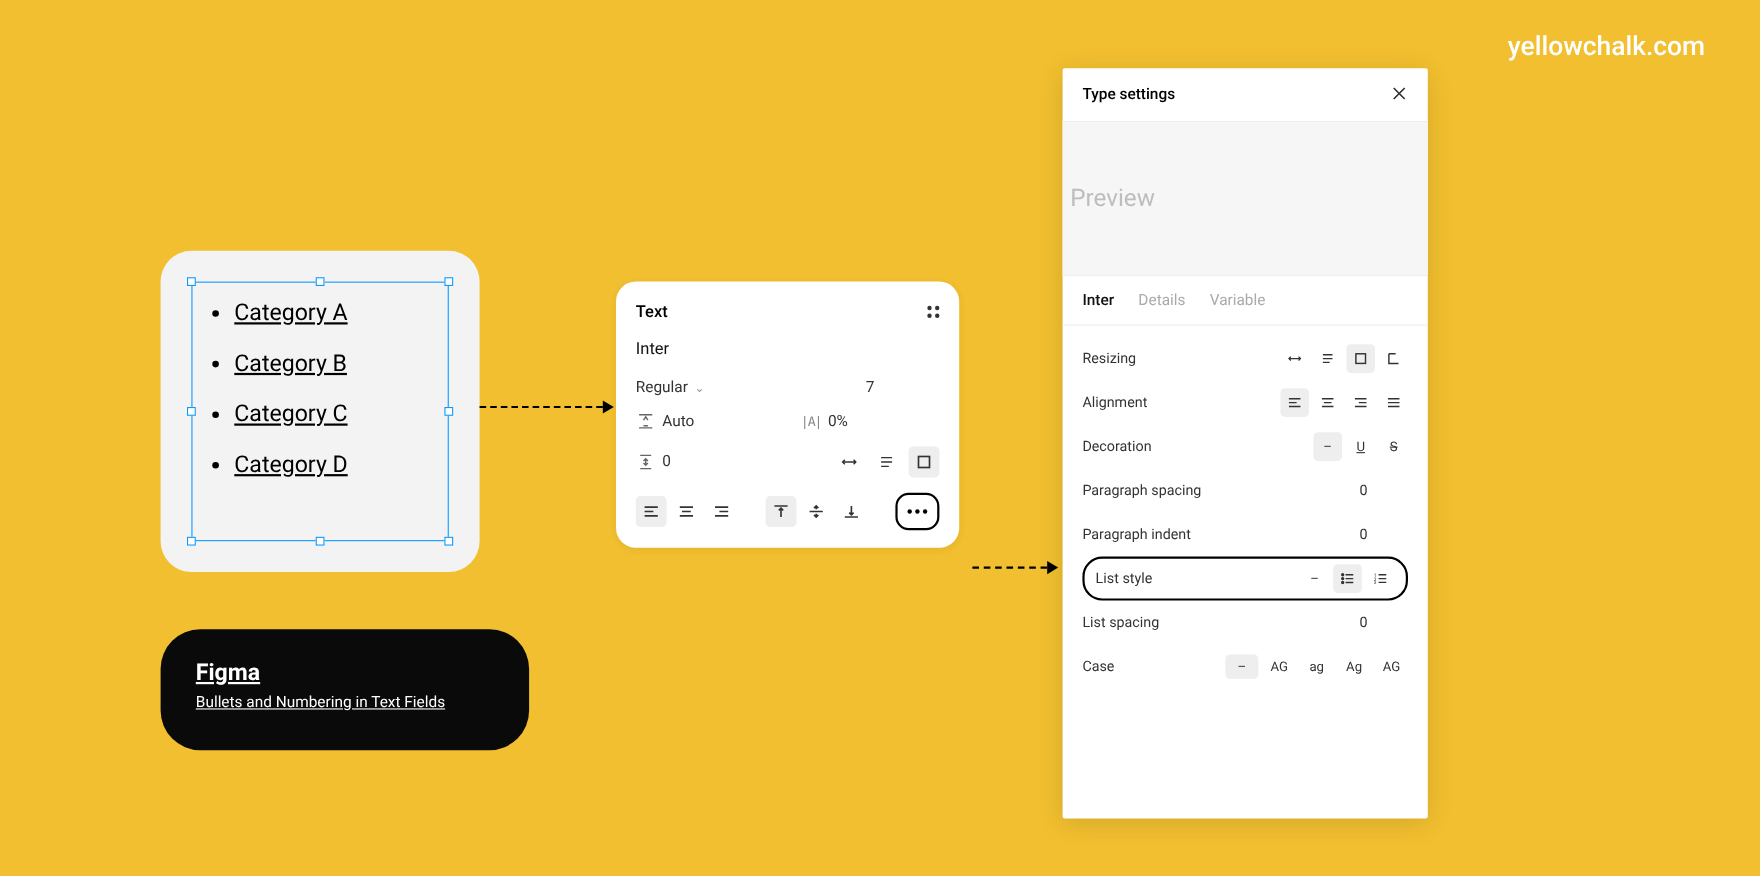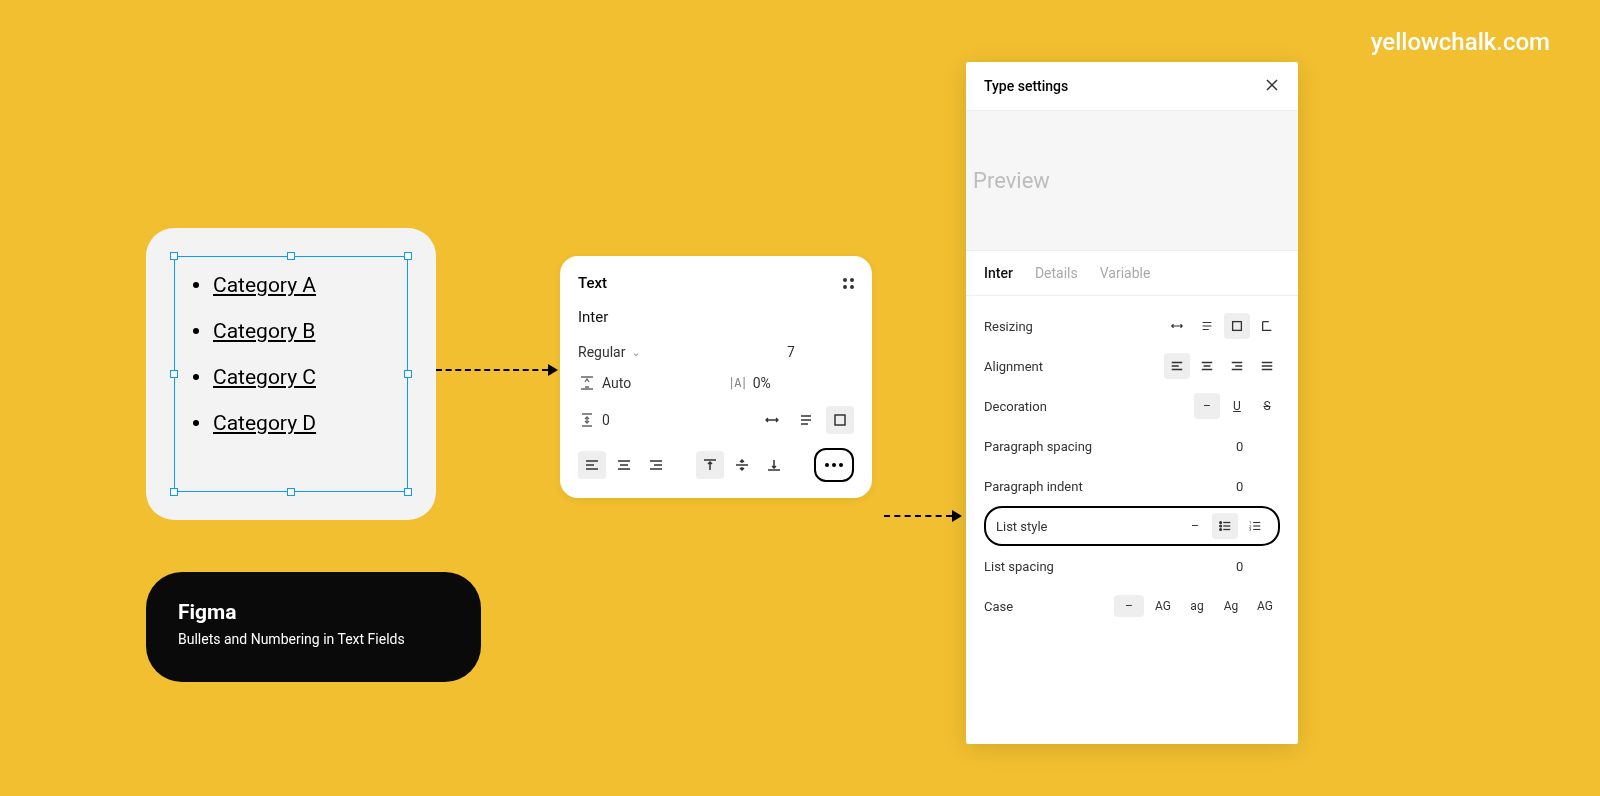--- a/index.html
+++ b/index.html
@@ -14,21 +14,21 @@
   .h-bl { bottom: -5px; left: -5px; } .h-br { bottom: -5px; right: -5px; }
   .h-mt { top: -5px; left: 50%; margin-left:-4px; } .h-mb { bottom:-5px; left:50%; margin-left:-4px; }
   .h-ml { left:-5px; top:50%; margin-top:-4px; } .h-mr { right:-5px; top:50%; margin-top:-4px; }
   .bullet-list { list-style: none; padding: 16px 18px; }
   .bullet-list li { display:flex; align-items:center; gap:14px; margin-bottom: 22px; font-size: 21px; }
   .bullet-list li:last-child{ margin-bottom:0;align-items:center; }
   .bullet-dot { width:6px; height:6px; background:#000; border-radius:50%; flex-shrink:0; }
   .bullet-list span.lbl { text-decoration: underline; }
   
   
-  .caption-card { position:absolute; left:146px; top:572px; width:335px; background:#0a0a0a; color:#fff; border-radius:36px; padding:28px 32px 32px; }
+  .caption-card { position:absolute; left:146px; top:572px; width:335px; background:#0a0a0a; color:#fff; border-radius:36px; padding:28px 32px 32px;text-decoration:underline; }
   .caption-card .t1 { font-weight:700; font-size:21px; margin-bottom:6px; }
   .caption-card .t2 { font-weight:400; font-size:14px; line-height:1.4; }
   
   
   .arrow1 { position:absolute; left:436px; top:369px; width:122px; height:1px; }
   .arrow2 { position:absolute; left:884px; top:515px; width:78px; height:1px; }
   .dashed { border-top:2px dashed #000; position:absolute; left:0; right:10px; top:0; }
   .arrow-head { position:absolute; right:0; top:-5px; width:0; height:0; border-left:10px solid #000; border-top:6px solid transparent; border-bottom:6px solid transparent; }
   
   

